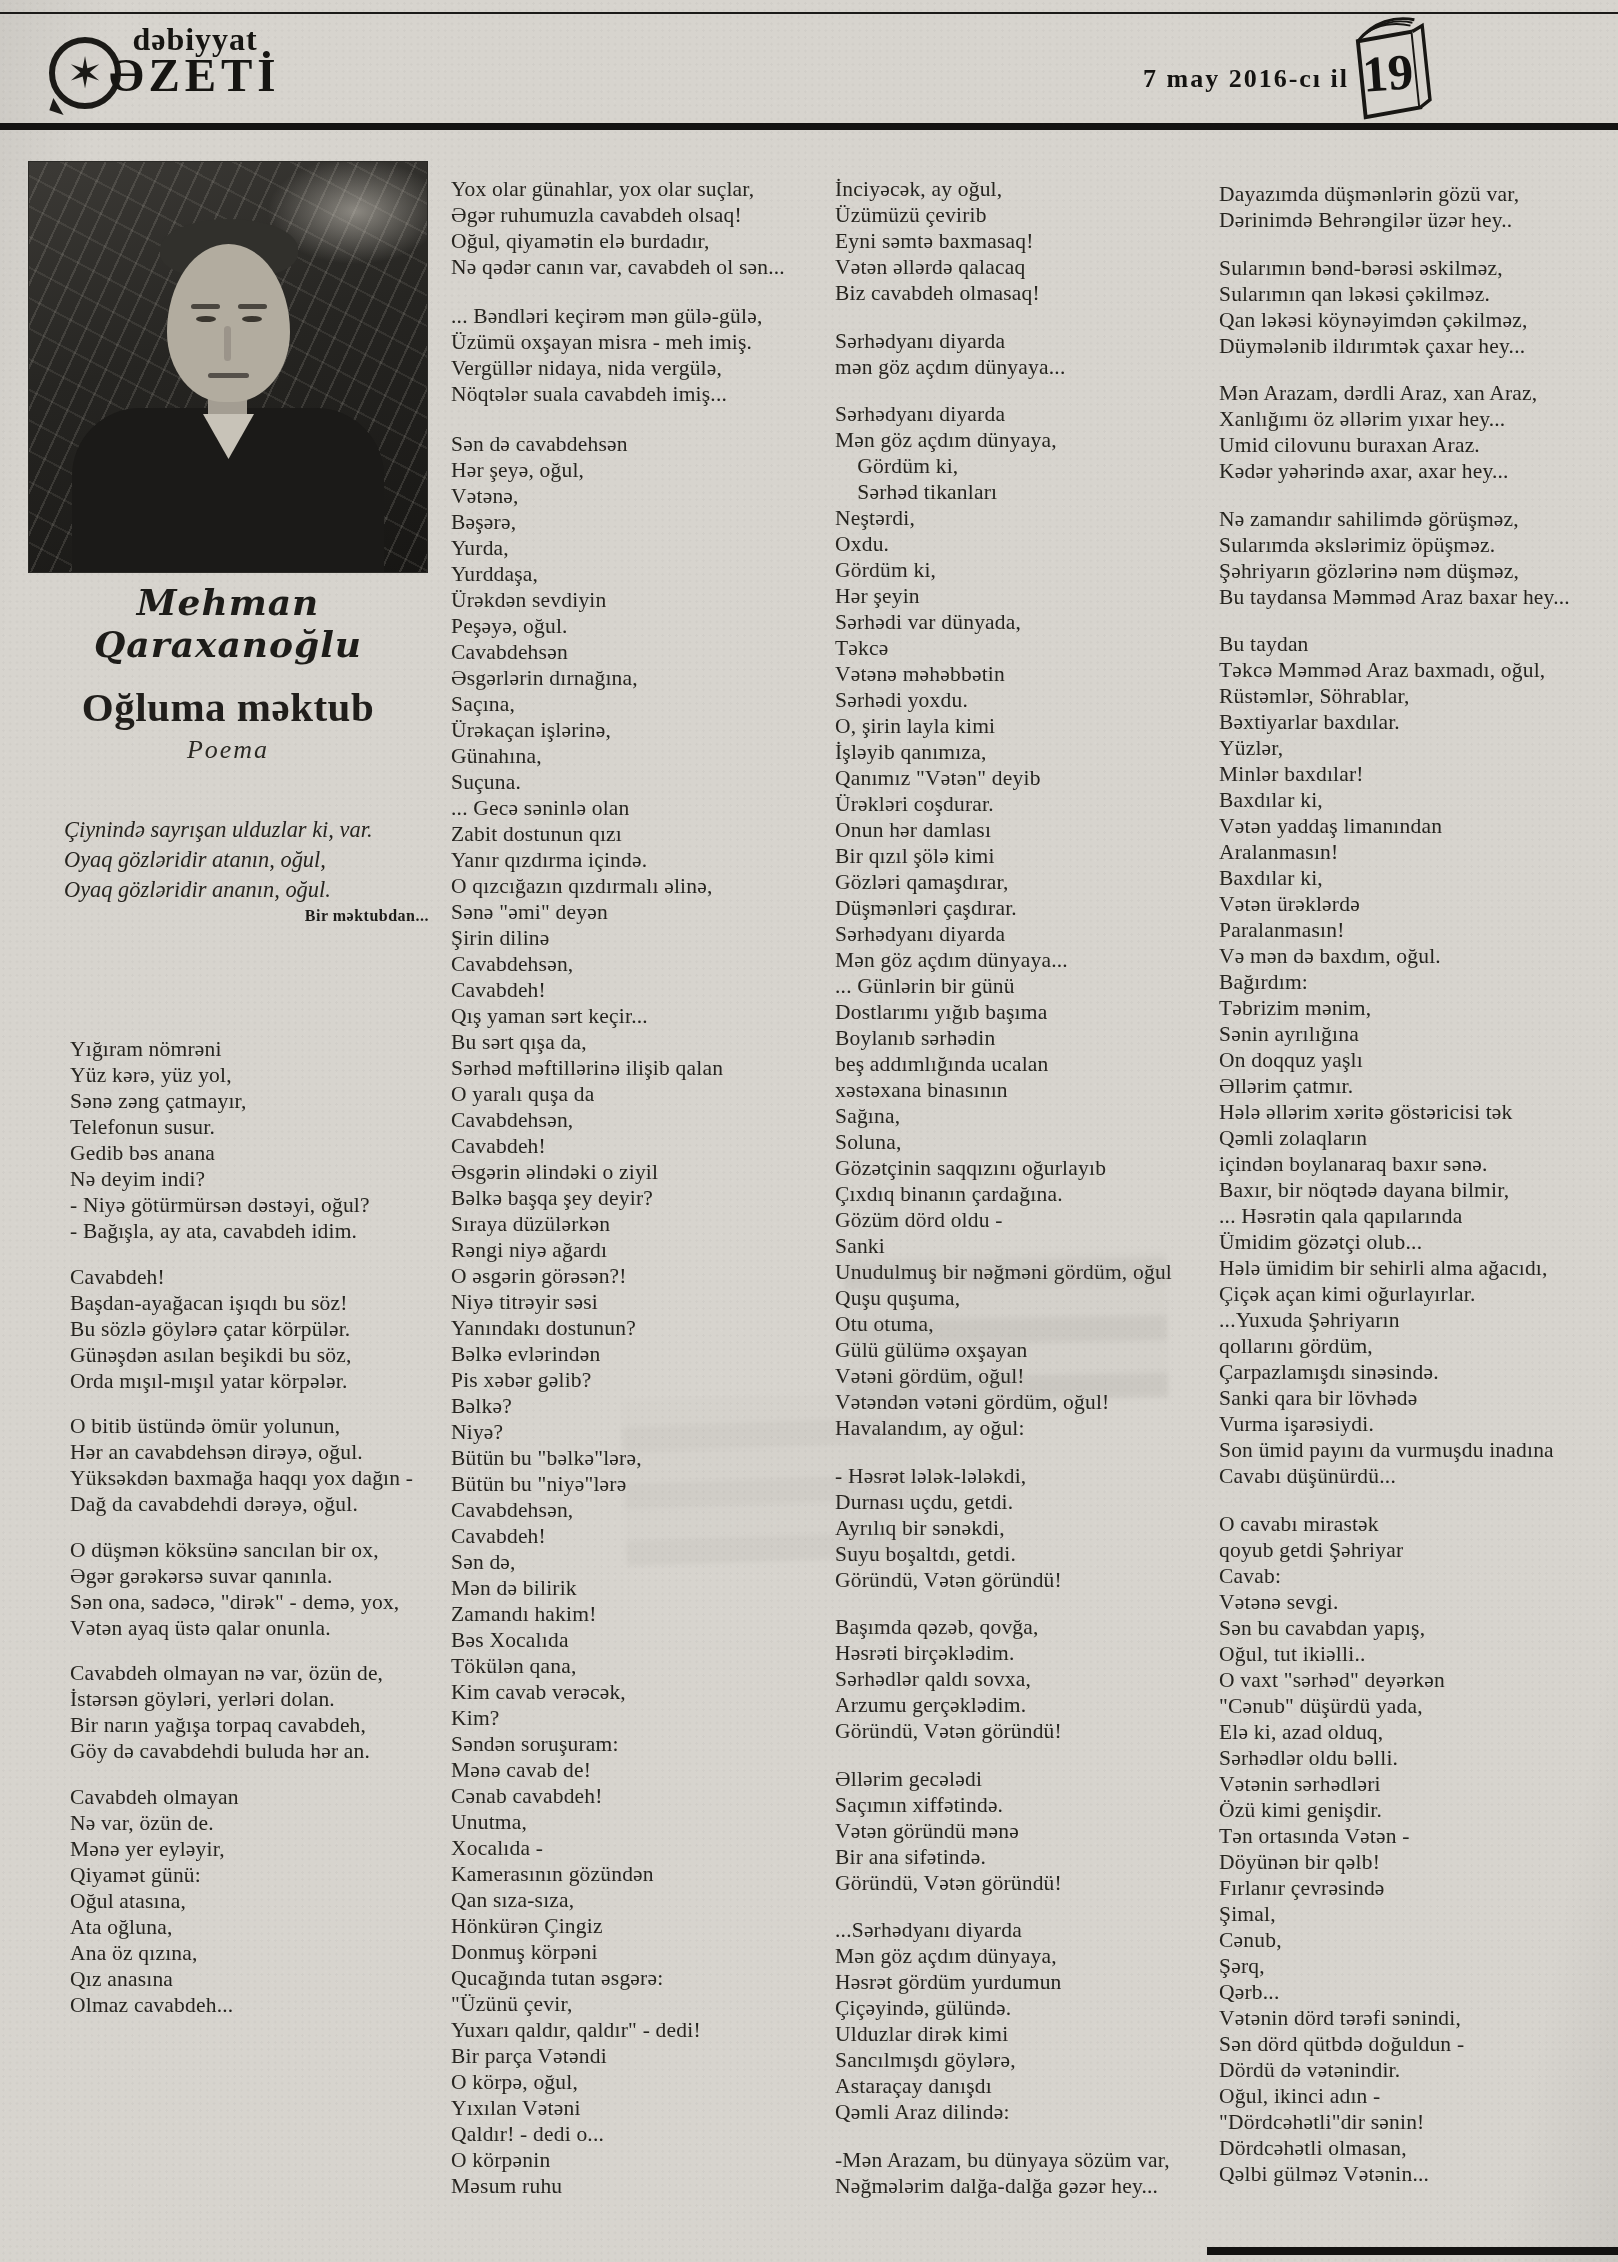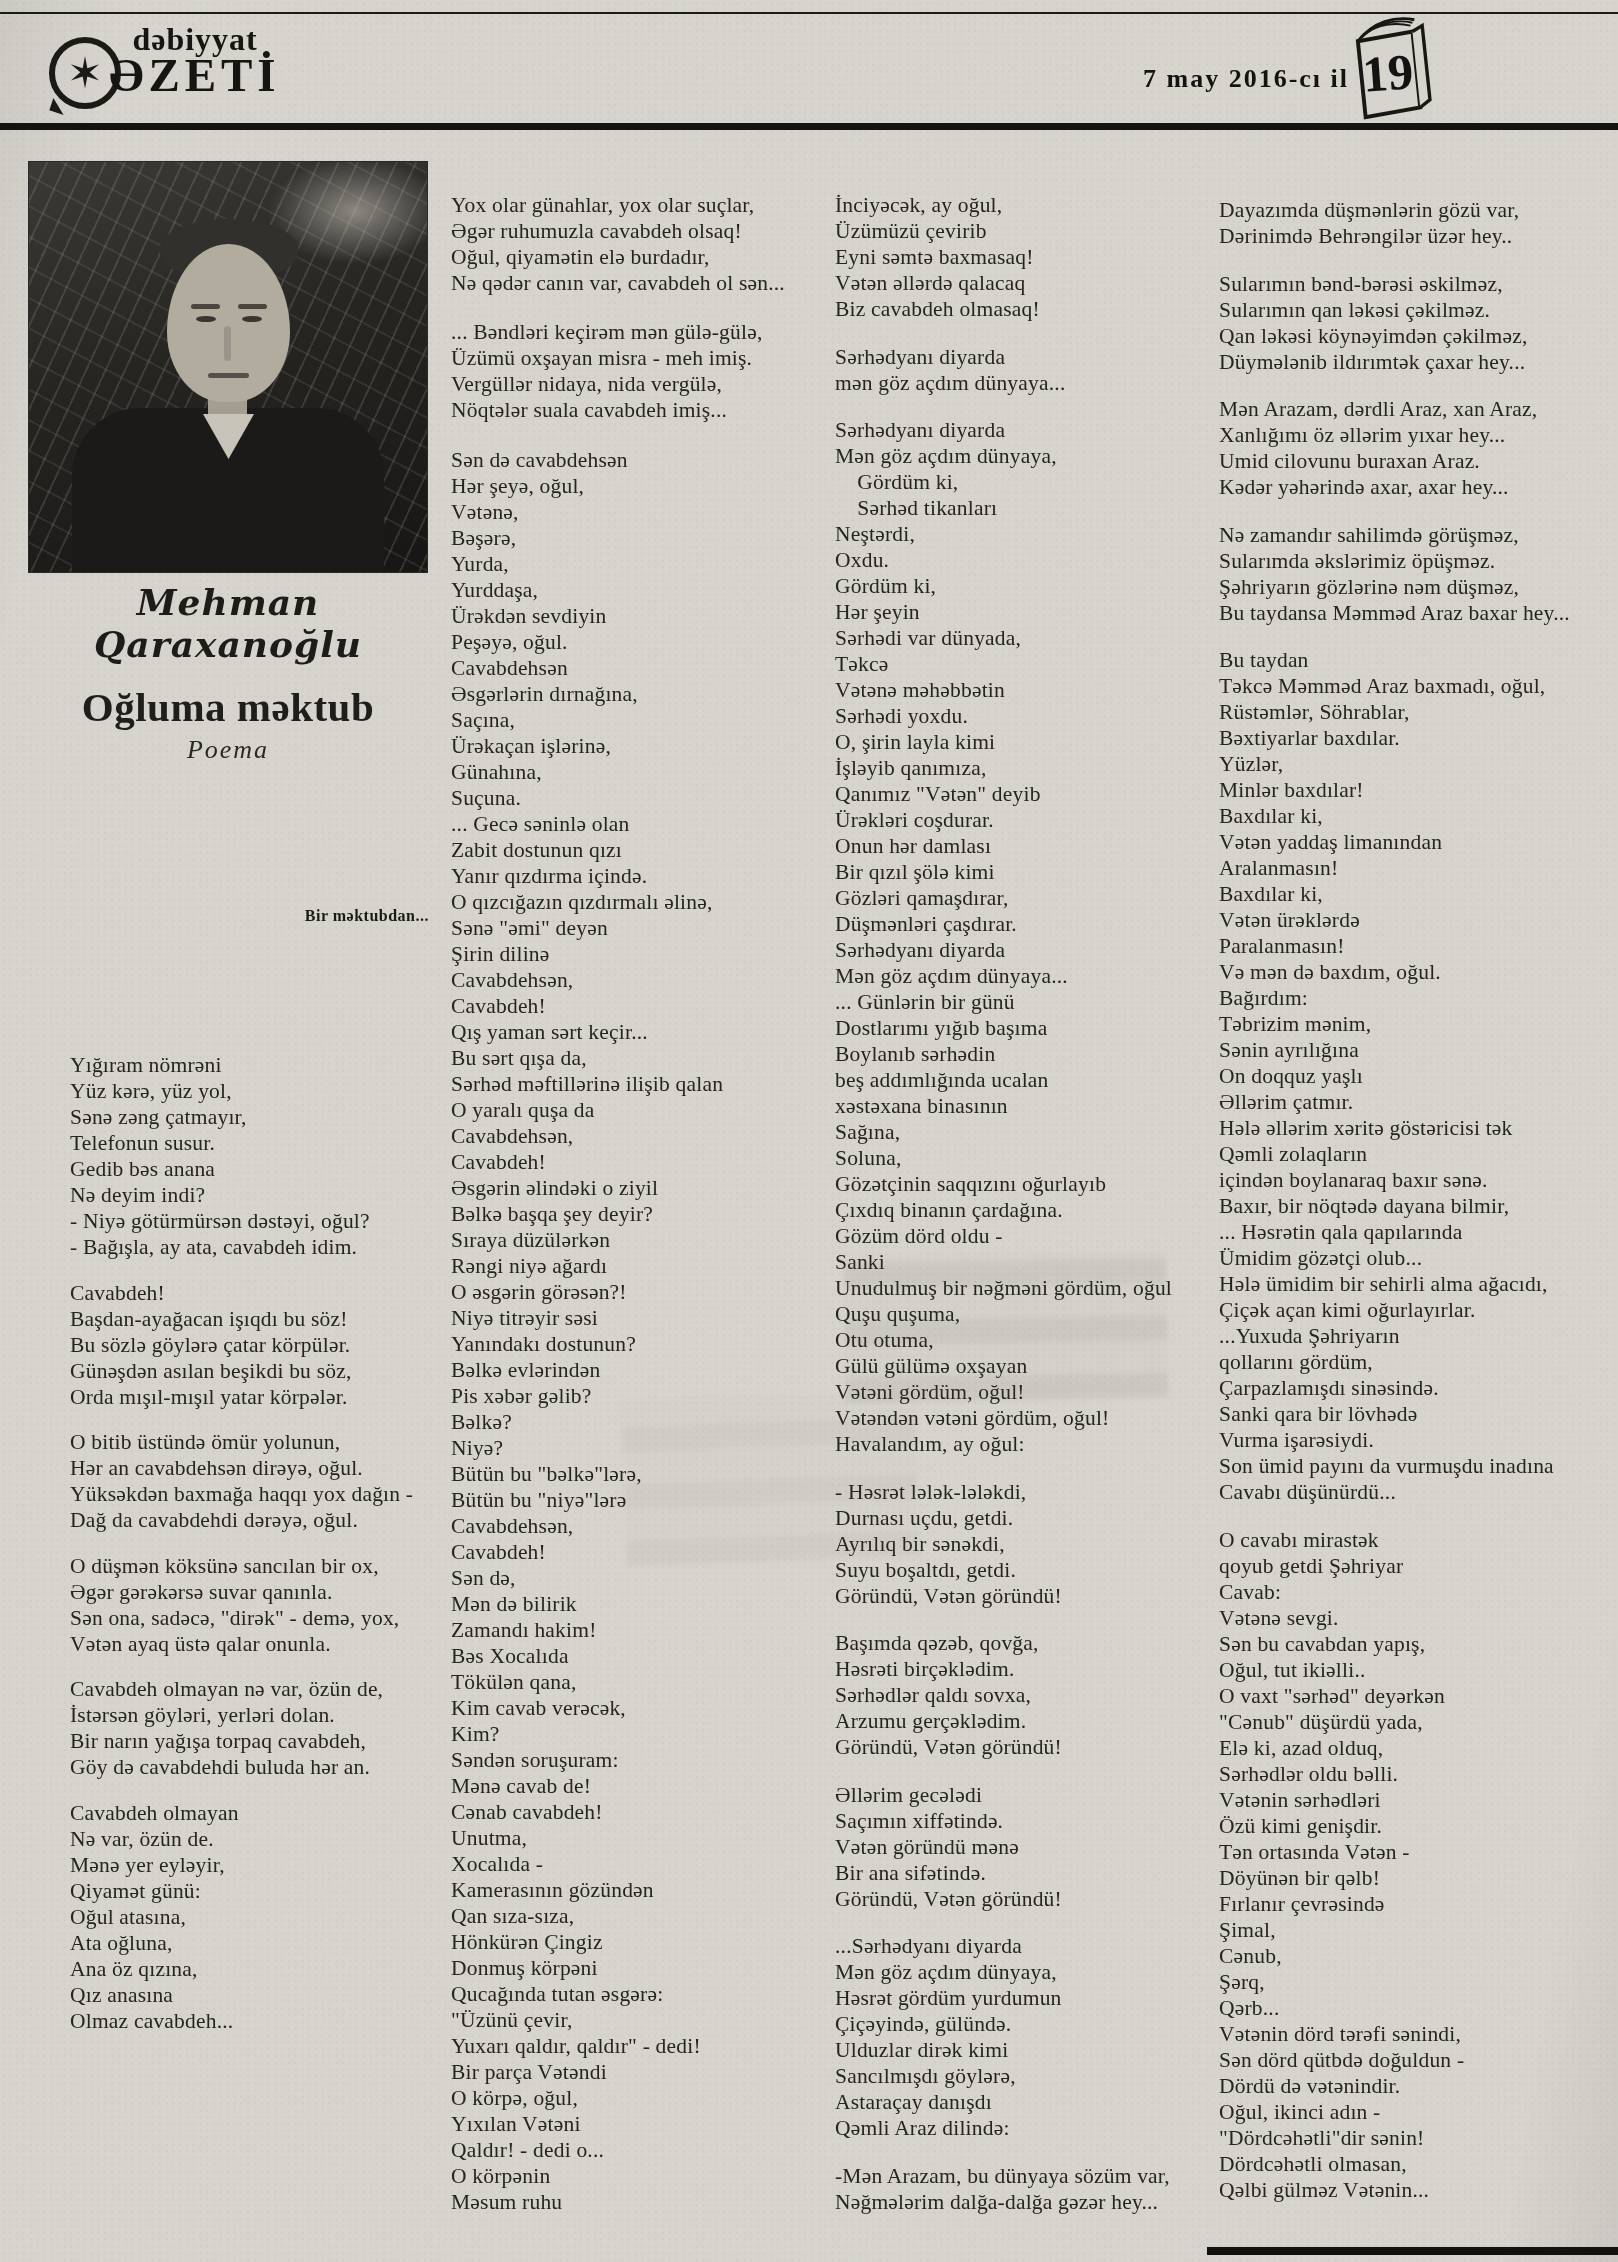--- a/index.html
+++ b/index.html
@@ -30,21 +30,21 @@
   }
   .emblem:after{content:"";position:absolute;left:-3.9px;bottom:-9.8px;width:0;height:0;
     border-left:15.6px solid #1b1a17;border-top:13.7px solid transparent;transform:rotate(18deg);}
   .logo-text{position:absolute;left:60px;top:0;line-height:1;}
   .logo-top{font-weight:bold;font-size:32px;letter-spacing:1px;color:#161512;margin-left:23.4px;}
   .logo-bottom{font-weight:bold;font-size:47px;letter-spacing:4.9px;color:#161512;margin-top:-3.9px;}
   .issue-date{position:absolute;left:1143px;top:64px;font-weight:bold;font-size:26px;letter-spacing:2px;color:#141311;}
   .page-book{position:absolute;left:1344px;top:11.7px;width:94px;height:113px;}
 
   
-  .col{position:absolute;font-size:21.5px;line-height:26px;letter-spacing:0.2px;color:#26241f;margin-top:16px;}
+  .col{position:absolute;font-size:21.5px;line-height:26px;letter-spacing:0.2px;color:#26241f;}
   .col .line{white-space:pre-wrap;}
   .stanza{margin:0 0 21.5px 0;}
   #col1-poem{left:70px;top:1036px;width:361px;}
   #col1-poem .stanza{margin-bottom:19.5px;}
   #col2{left:451px;top:176px;width:382px;}
   #col2 .stanza{margin-bottom:23.4px;}
   #col3{left:835px;top:176px;width:382px;}
   #col4{left:1219px;top:181px;width:398px;}
 
   
@@ -130,20 +130,25 @@
     <div class="ph-eye-l"></div>
     <div class="ph-eye-r"></div>
     <div class="ph-nose"></div>
     <div class="ph-mouth"></div>
   </div>
 
   <div class="author">Mehman Qaraxanoğlu</div>
   <div class="poem-title">Oğluma məktub</div>
   <div class="poem-subtitle">Poema</div>
 
+  <div class="epigraph">
+    <div class="line">Çiynində sayrışan ulduzlar ki, var.</div>
+    <div class="line">Oyaq gözləridir atanın, oğul,</div>
+    <div class="line">Oyaq gözləridir ananın, oğul.</div>
+  </div>
 
   <div class="from-letter">Bir məktubdan...</div>
 
   <div id="col1-poem" class="col">
       <div class="stanza">
         <div class="line">Yığıram nömrəni</div>
         <div class="line">Yüz kərə, yüz yol,</div>
         <div class="line">Sənə zəng çatmayır,</div>
         <div class="line">Telefonun susur.</div>
         <div class="line">Gedib bəs anana</div>

